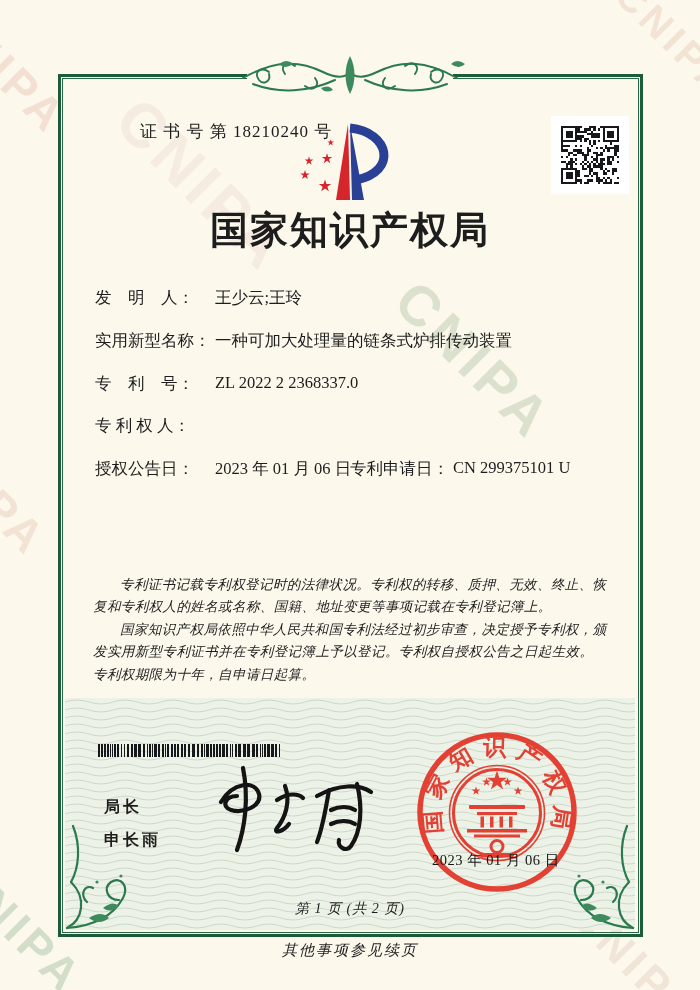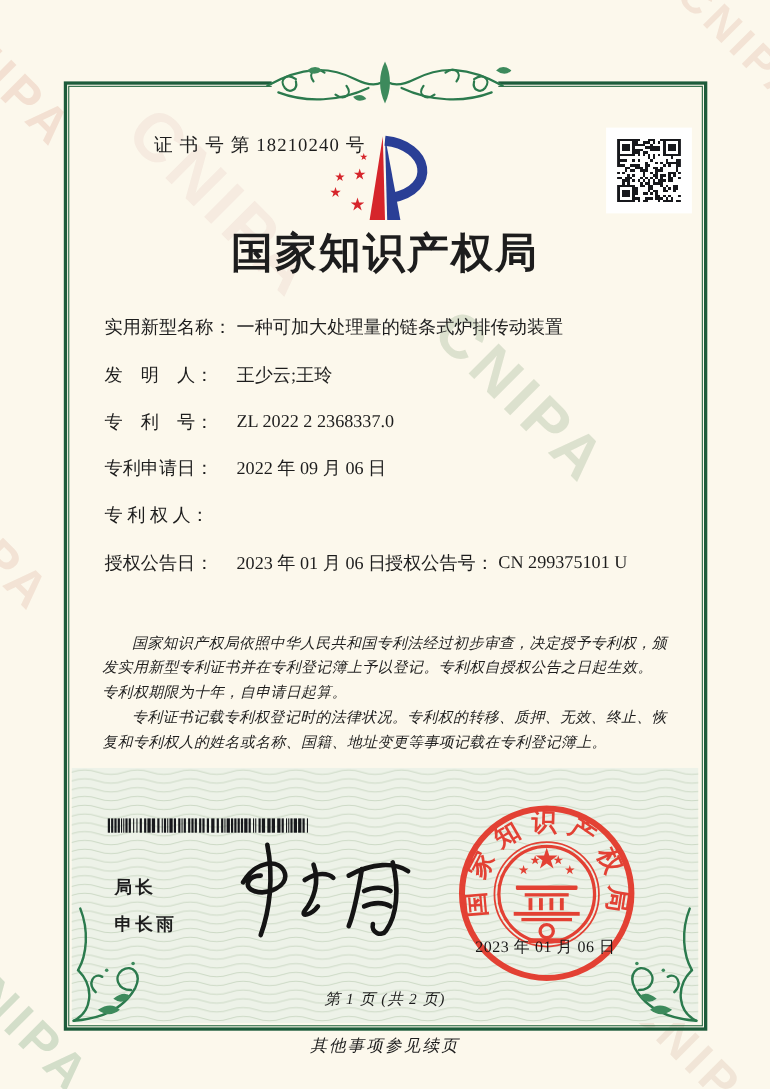--- a/index.html
+++ b/index.html
@@ -454,51 +454,47 @@
         <rect x="21" y="24" width="1" height="1" fill="#17181c"></rect>
         <rect x="23" y="24" width="1" height="1" fill="#17181c"></rect>
         <rect x="24" y="24" width="1" height="1" fill="#17181c"></rect>
       </svg>
     </div>
 
   <div class="title">国家知识产权局</div>
 
   <div class="fields">
     <div class="frow">
+      <span class="flabel">发　明　人：</span>
+      <span class="fvalue">王少云;王玲</span>
+    </div>
+    <div class="frow">
       <span class="flabel">实用新型名称：</span>
       <span class="fvalue">一种可加大处理量的链条式炉排传动装置</span>
     </div>
     <div class="frow">
-      <span class="flabel">发　明　人：</span>
-      <span class="fvalue">王少云;王玲</span>
-    </div>
-    <div class="frow">
       <span class="flabel">专　利　号：</span>
       <span class="fvalue">ZL 2022 2 2368337.0</span>
-    </div>
-    <div class="frow">
-      <span class="flabel">专利申请日：</span>
-      <span class="fvalue">2022 年 09 月 06 日</span>
     </div>
     <div class="frow">
       <span class="flabel">专 利 权 人：</span>
     </div>
     <div class="frow">
       <span class="flabel">授权公告日：</span>
       <span class="fvalue">2023 年 01 月 06 日</span>
       <span class="pair2">
-        <span class="flabel2">授权公告号：</span>
+        <span class="flabel2">专利申请日：</span>
         <span>CN 299375101 U</span>
       </span>
     </div>
   </div>
 
   <div class="legal">
+    <p>专利证书记载专利权登记时的法律状况。专利权的转移、质押、无效、终止、恢复和专利权人的姓名或名称、国籍、地址变更等事项记载在专利登记簿上。</p>
     <p>国家知识产权局依照中华人民共和国专利法经过初步审查，决定授予专利权，颁发实用新型专利证书并在专利登记簿上予以登记。专利权自授权公告之日起生效。专利权期限为十年，自申请日起算。</p>
-    <p>专利证书记载专利权登记时的法律状况。专利权的转移、质押、无效、终止、恢复和专利权人的姓名或名称、国籍、地址变更等事项记载在专利登记簿上。</p>
   </div>
 
   <div class="barcode">
       <i style="width: 2px; margin-right: 1px;"></i>
       <i style="width: 2px; margin-right: 1px;"></i>
       <i style="width: 2px; margin-right: 1px;"></i>
       <i style="width: 2px; margin-right: 1px;"></i>
       <i style="width: 1px; margin-right: 1px;"></i>
       <i style="width: 1px; margin-right: 1px;"></i>
       <i style="width: 2px; margin-right: 1px;"></i>

